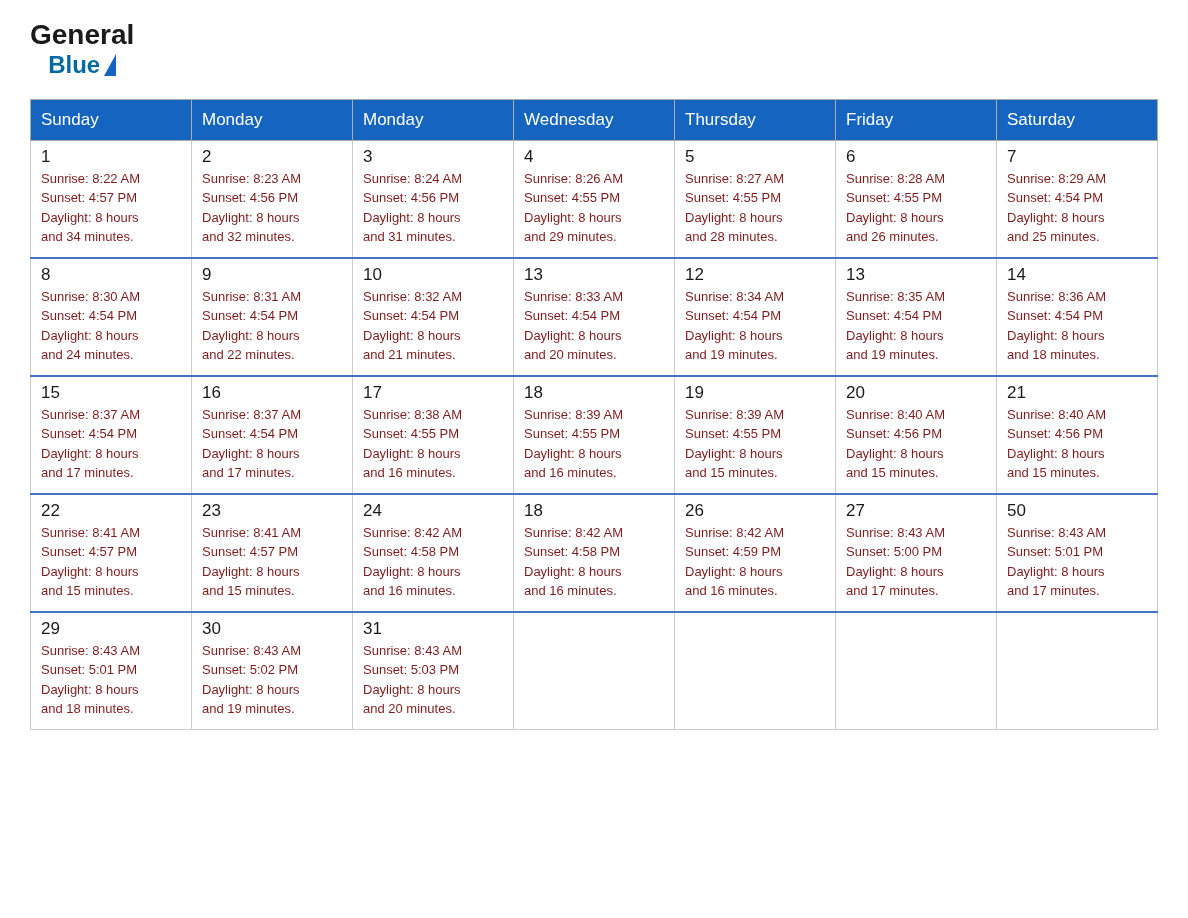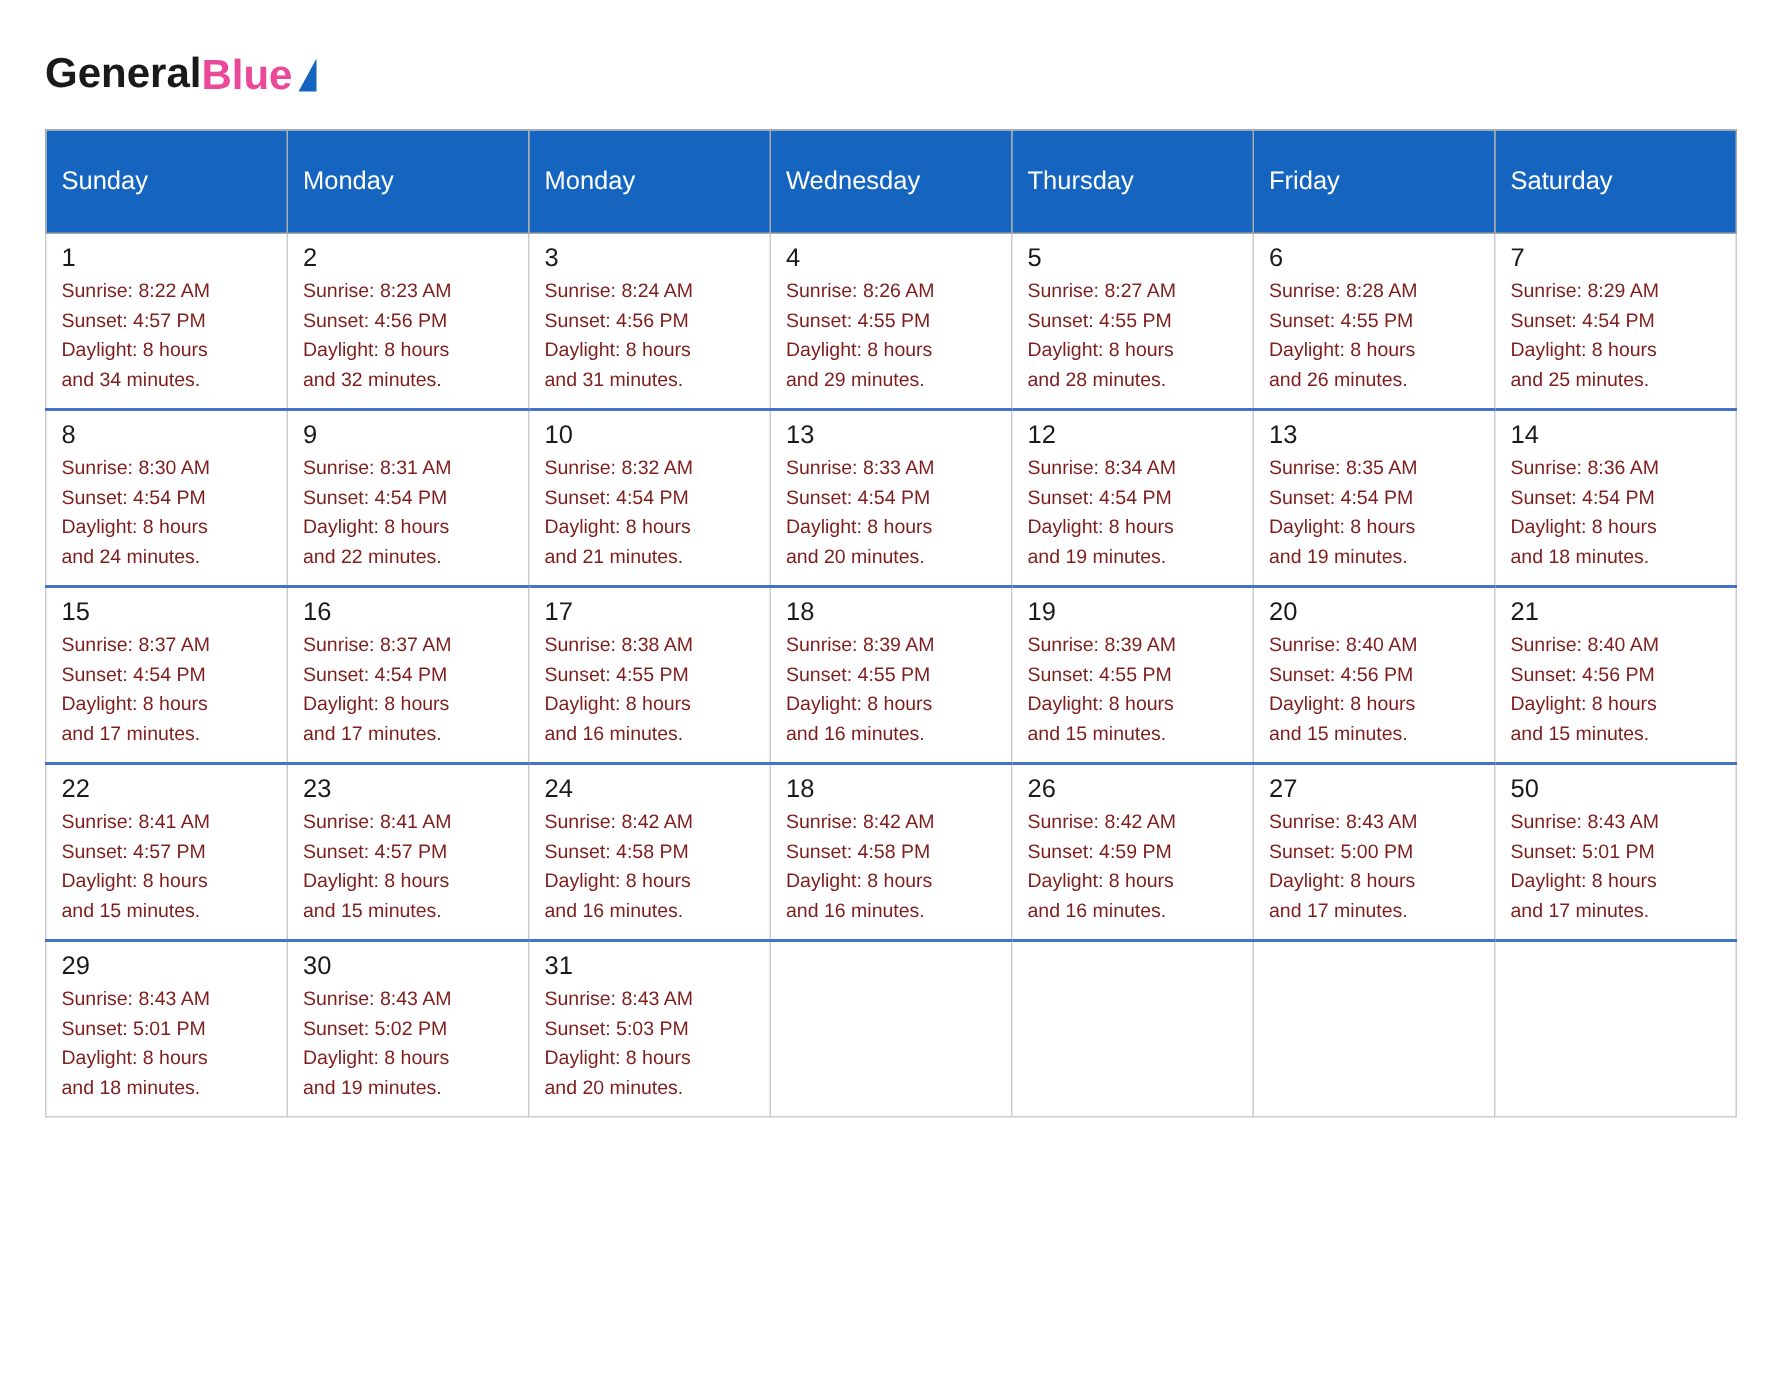--- a/index.html
+++ b/index.html
@@ -11,34 +11,33 @@
       padding: 20px 30px;
     }
     .header {
       display: flex;
       justify-content: space-between;
       align-items: flex-start;
       margin-bottom: 20px;
     }
     .logo {
       display: flex;
-      flex-direction: row;
-      align-items: flex-start;
-      margin-top: 14px;
+      flex-direction: column;
+      align-items: center;
     }
     .logo-general {
       font-size: 28px;
       font-weight: bold;
       color: #1a1a1a;
       line-height: 1.1;
     }
     .logo-blue {
-      font-size: 28px;
+      font-size: 24px;
       font-weight: bold;
-      color: #ec4899;
+      color: #0369a1;
       display: flex;
       align-items: center;
       gap: 2px;
     }
     .logo-triangle {
       width: 0;
       height: 0;
       border-left: 12px solid transparent;
       border-right: 0px solid transparent;
       border-bottom: 22px solid #1565c0;
@@ -61,21 +60,21 @@
     .calendar-table {
       width: 100%;
       border-collapse: collapse;
       border: 1px solid #aaa;
     }
     .calendar-table th {
       background-color: #1565c0;
       color: #ffffff;
       font-size: 17px;
       font-weight: normal;
-      padding: 24px 10px;
+      padding: 10px 10px;
       text-align: left;
       border: 1px solid #aaa;
     }
     .calendar-table td {
       vertical-align: top;
       padding: 6px 10px 10px 10px;
       border: 1px solid #ccc;
       font-size: 13px;
       color: #222;
       background: #ffffff;

